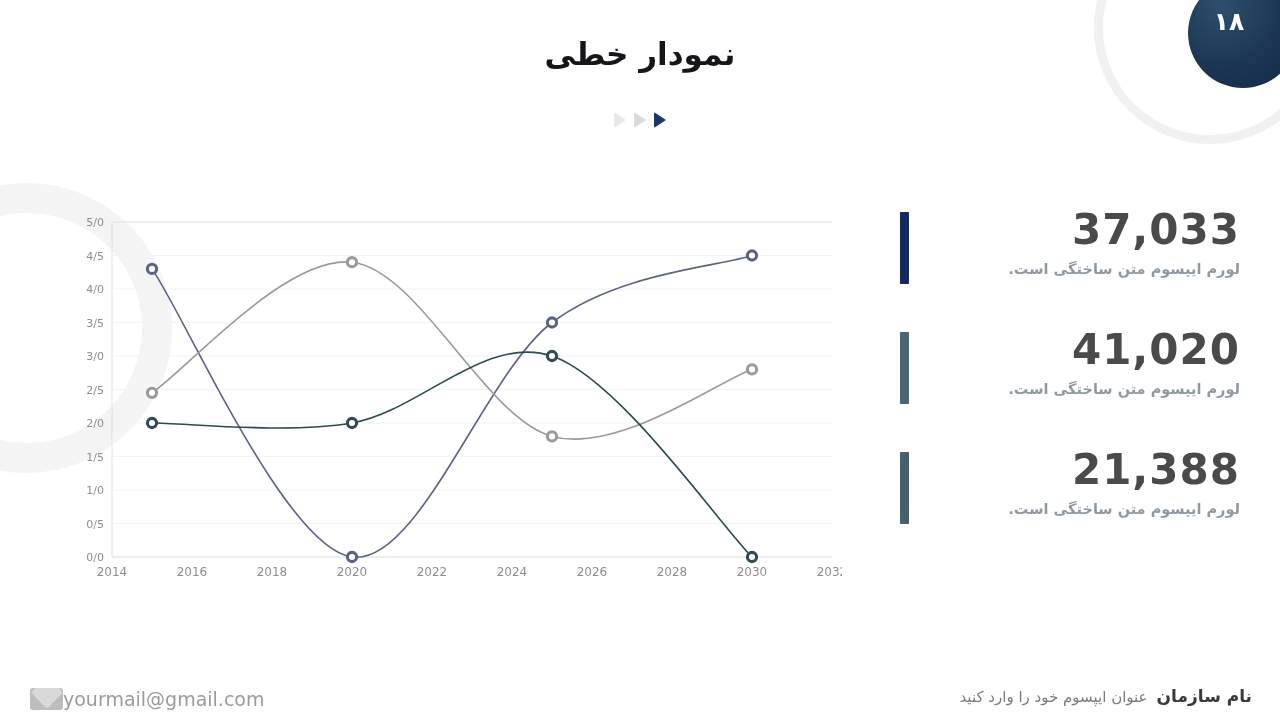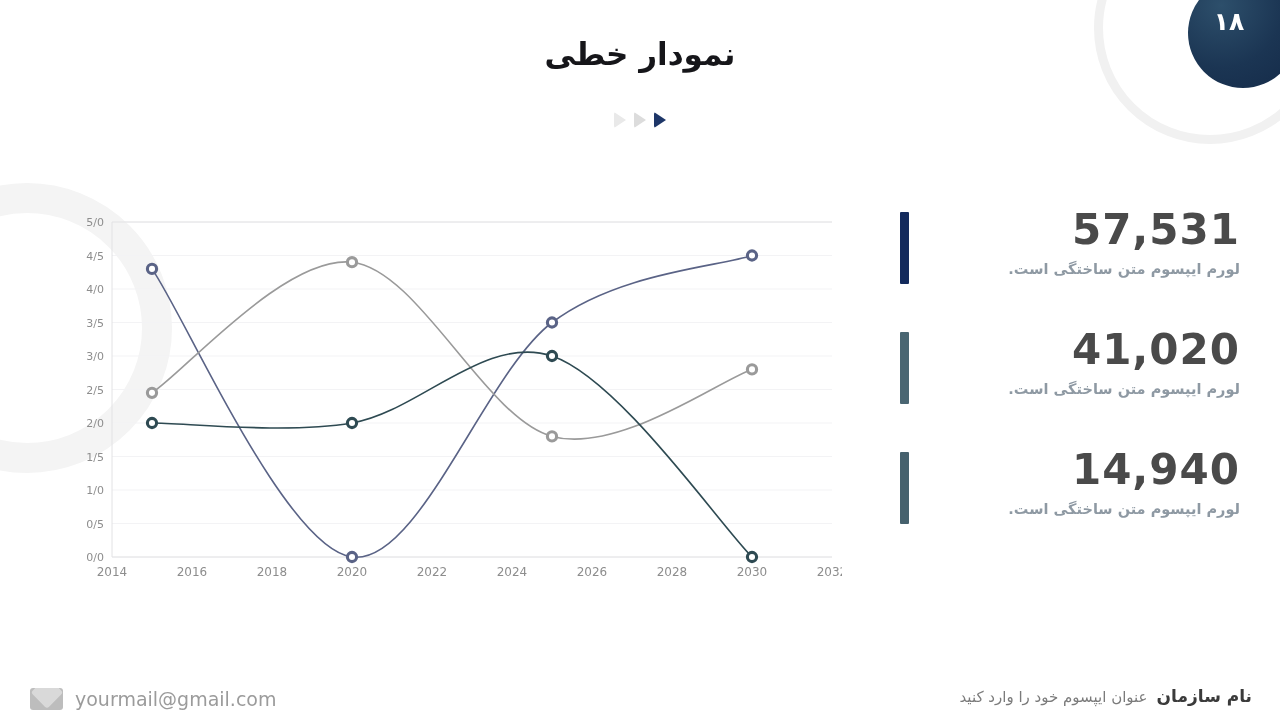--- a/index.html
+++ b/index.html
@@ -80,21 +80,21 @@
     font-size:42px; font-weight:bold; color:#4a4a4a;
     line-height:1.12; letter-spacing:1px; direction:rtl; text-align:right;
   }
   .stat .cap{
     font-size:14.5px; font-weight:bold; color:#8e99a3; direction:rtl;
     text-align:right; margin-top:8px;
   }
 
   
   .footer-left{
-    position:absolute; left:30px; bottom:10px; display:flex; align-items:center; gap:12px; z-index:2;
+    position:absolute; left:30px; bottom:10px; display:flex; align-items:center; gap:0; z-index:2;
   }
   .env{
     width:33px; height:22px; background:#bdbdbd; border-radius:3px; position:relative; overflow:hidden;
   }
   .env:after{
     content:""; position:absolute; left:50%; top:-7px;
     width:23px; height:23px; background:#d9d9d9;
     transform:translateX(-50%) rotate(45deg); border-radius:3px;
   }
   .mail{ font-size:19px; color:#9b9b9b; }
@@ -183,31 +183,31 @@
           <circle cx="280.00" cy="208.00" r="4.6" fill="#ffffff" stroke="#2e4a52" stroke-width="3.1"></circle>
           <circle cx="480.00" cy="141.00" r="4.6" fill="#ffffff" stroke="#2e4a52" stroke-width="3.1"></circle>
           <circle cx="680.00" cy="342.00" r="4.6" fill="#ffffff" stroke="#2e4a52" stroke-width="3.1"></circle>
         </g>
       </svg>
   </div>
 
   <div class="stats">
       <div class="stat">
         <div class="bar" style="background: rgb(19, 42, 92);"></div>
-        <div class="num">57,531</div>
+        <div class="num">37,033</div>
         <div class="cap">لورم ایپسوم متن ساختگی است.</div>
       </div>
       <div class="stat">
         <div class="bar" style="background: rgb(74, 102, 114);"></div>
         <div class="num">41,020</div>
         <div class="cap">لورم ایپسوم متن ساختگی است.</div>
       </div>
       <div class="stat">
         <div class="bar" style="background: rgb(70, 97, 109);"></div>
-        <div class="num">14,940</div>
+        <div class="num">21,388</div>
         <div class="cap">لورم ایپسوم متن ساختگی است.</div>
       </div>
     </div>
 
   <div class="footer-left">
     <div class="env"></div>
     <div class="mail">yourmail@gmail.com</div>
   </div>
 
   <div class="footer-right">

